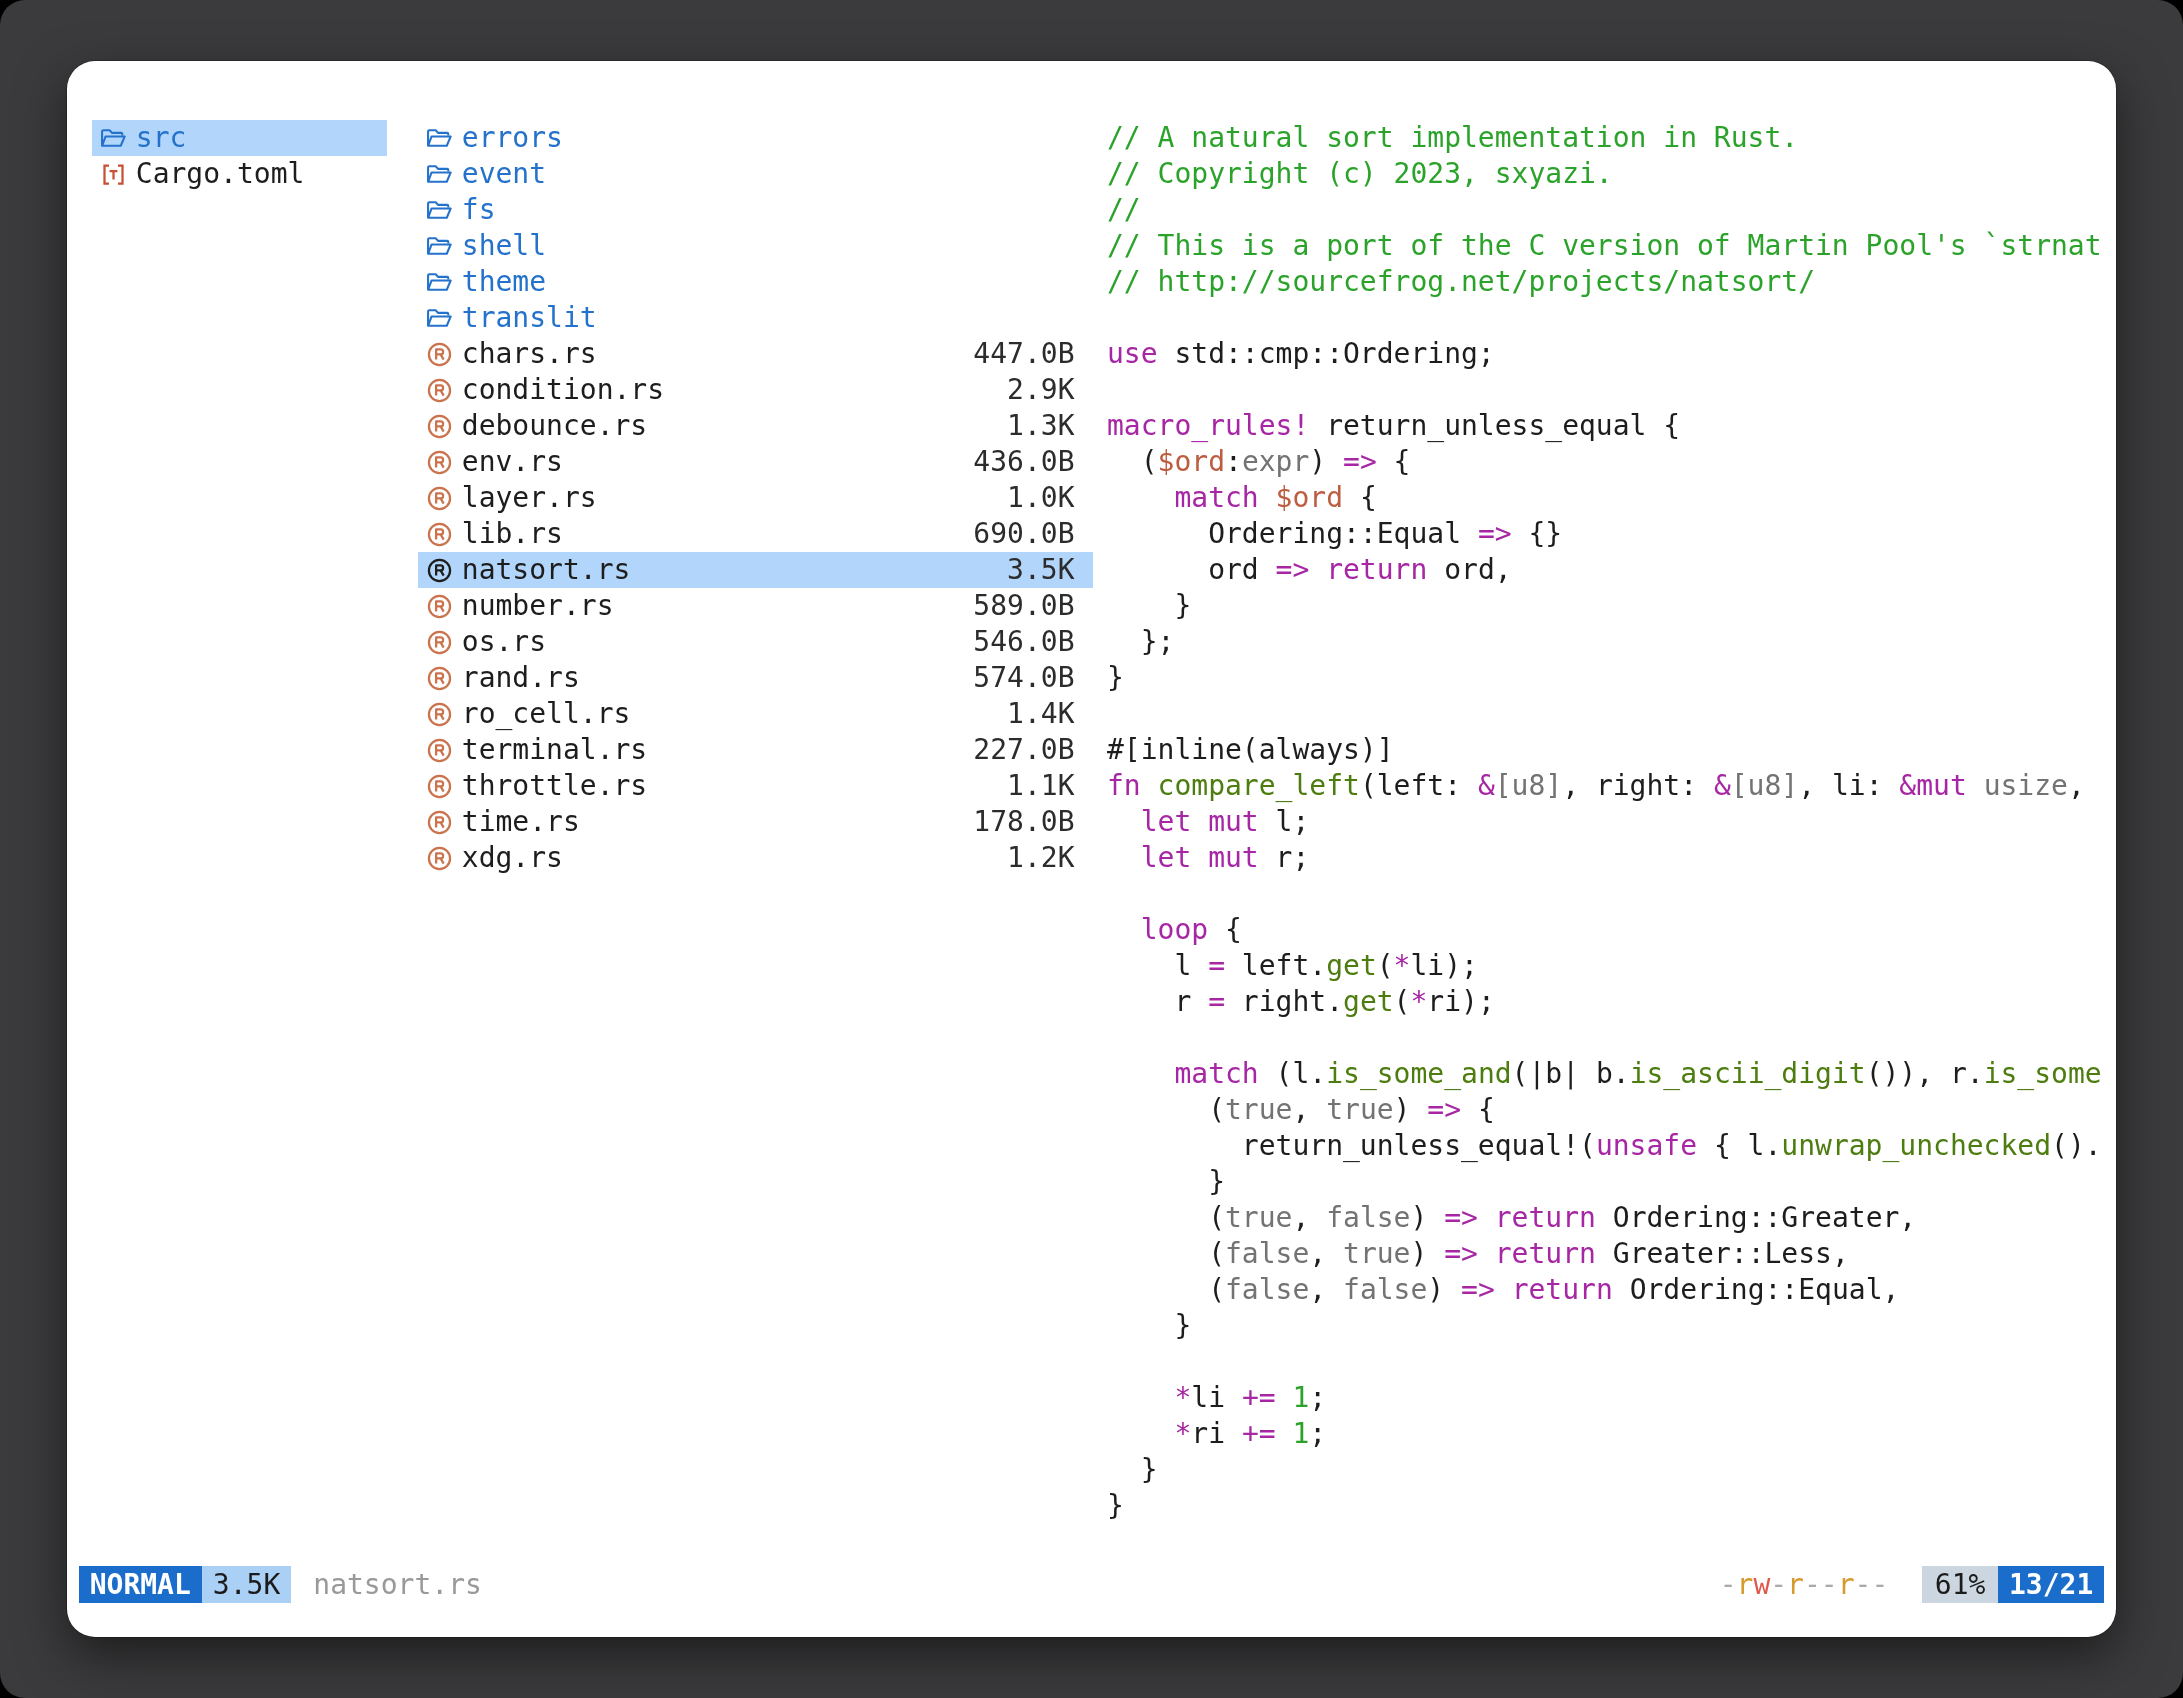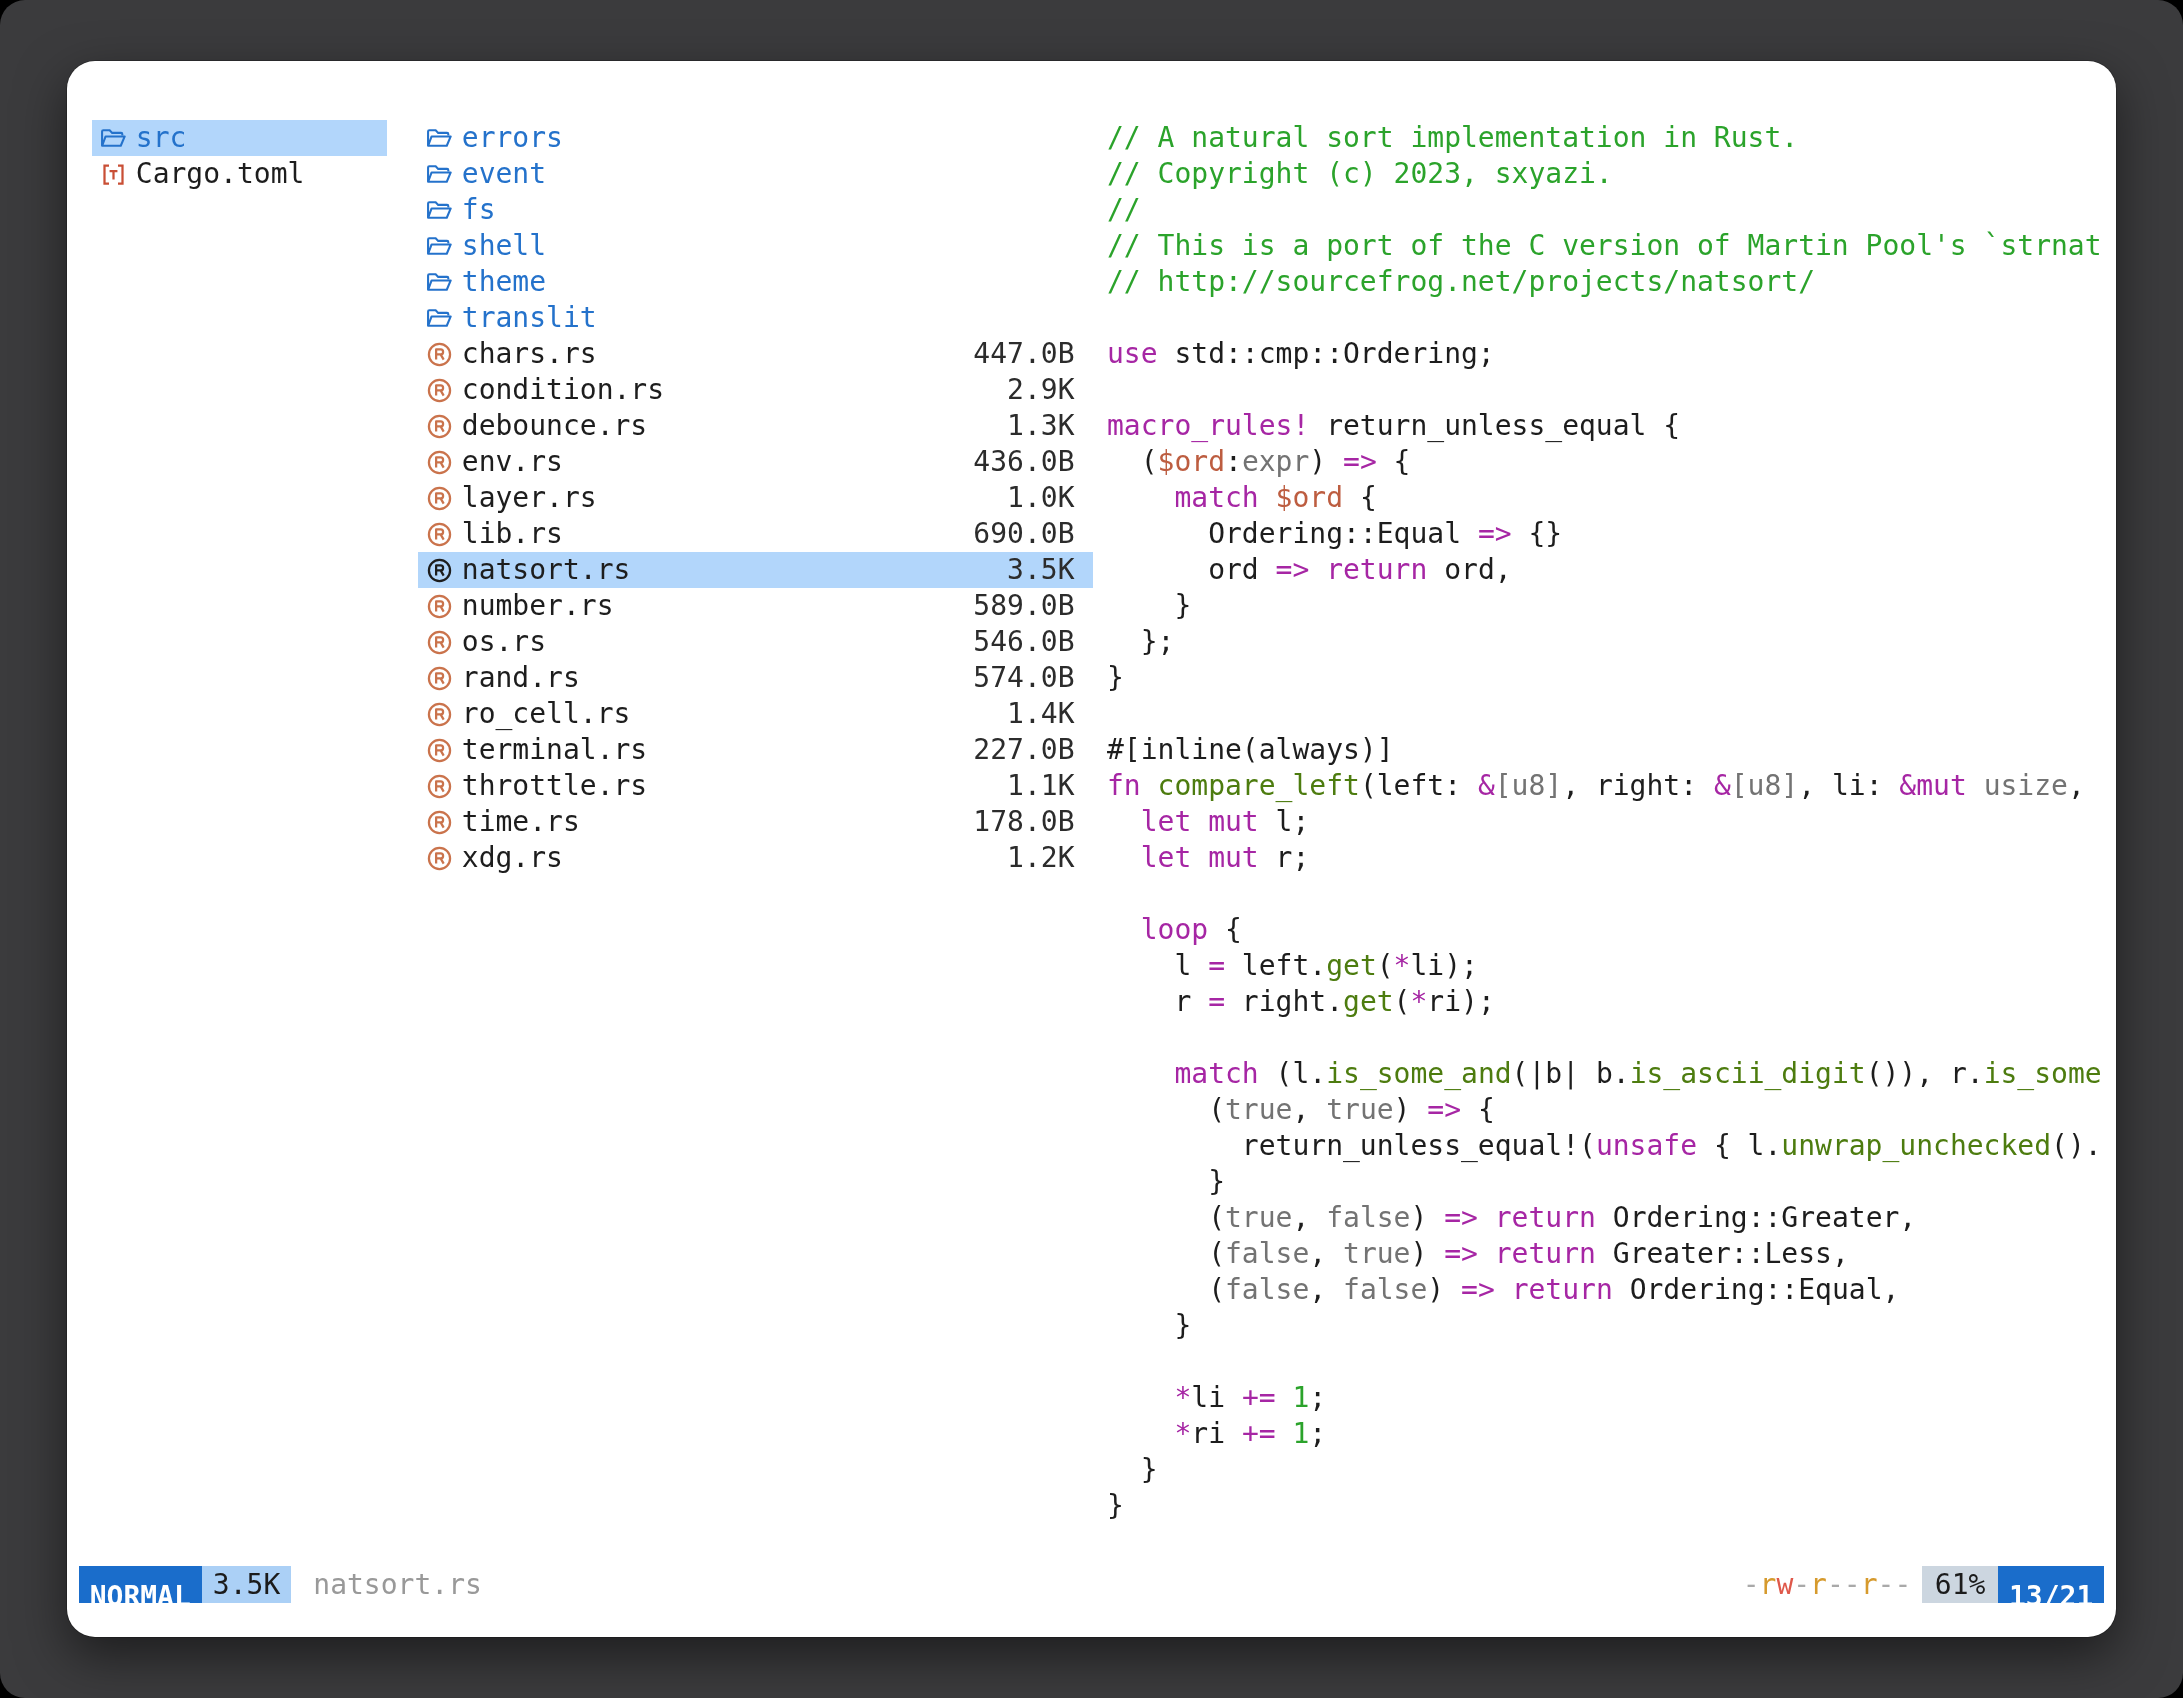--- a/index.html
+++ b/index.html
@@ -36,24 +36,24 @@
   .cl .n { color:#2ba32b; }
   .cl .v { color:#bd5d40; }
   .cl .p { color:#1d1d1d; }
 
   .statusbar {
     position:absolute; left:11.7px; right:11.7px; bottom:34px; height:37px;
     display:flex; justify-content:space-between; align-items:center;
     font-size:28px; line-height:37px; white-space:pre;
   }
   .sb-left, .sb-right { display:flex; align-items:center; height:37px; }
-  .badge { background:#1a6dcb; color:#fff; font-weight:bold; padding:12px 11px; height:37px; }
+  .badge { background:#1a6dcb; color:#fff; font-weight:bold; padding:0 11px; height:37px; }
   .chip-size { background:#abd0f6; color:#1b1b1b; padding:0 11px; height:37px; }
   .fname { color:#999999; margin-left:22px; }
-  .perms { margin-right:11px; letter-spacing:0; }
+  .perms { margin-right:34px; letter-spacing:0; }
   .perms .pd { color:#a9a9a9; }
   .perms .pr { color:#d69a2d; }
   .perms .pw { color:#df584a; }
   .chip-pct { background:#ccd6e0; color:#1b1b1b; padding:0 12.6px; height:37px; }
 </style>
 </head>
 <body>
 
 <div class="screen">
   <div class="window">

